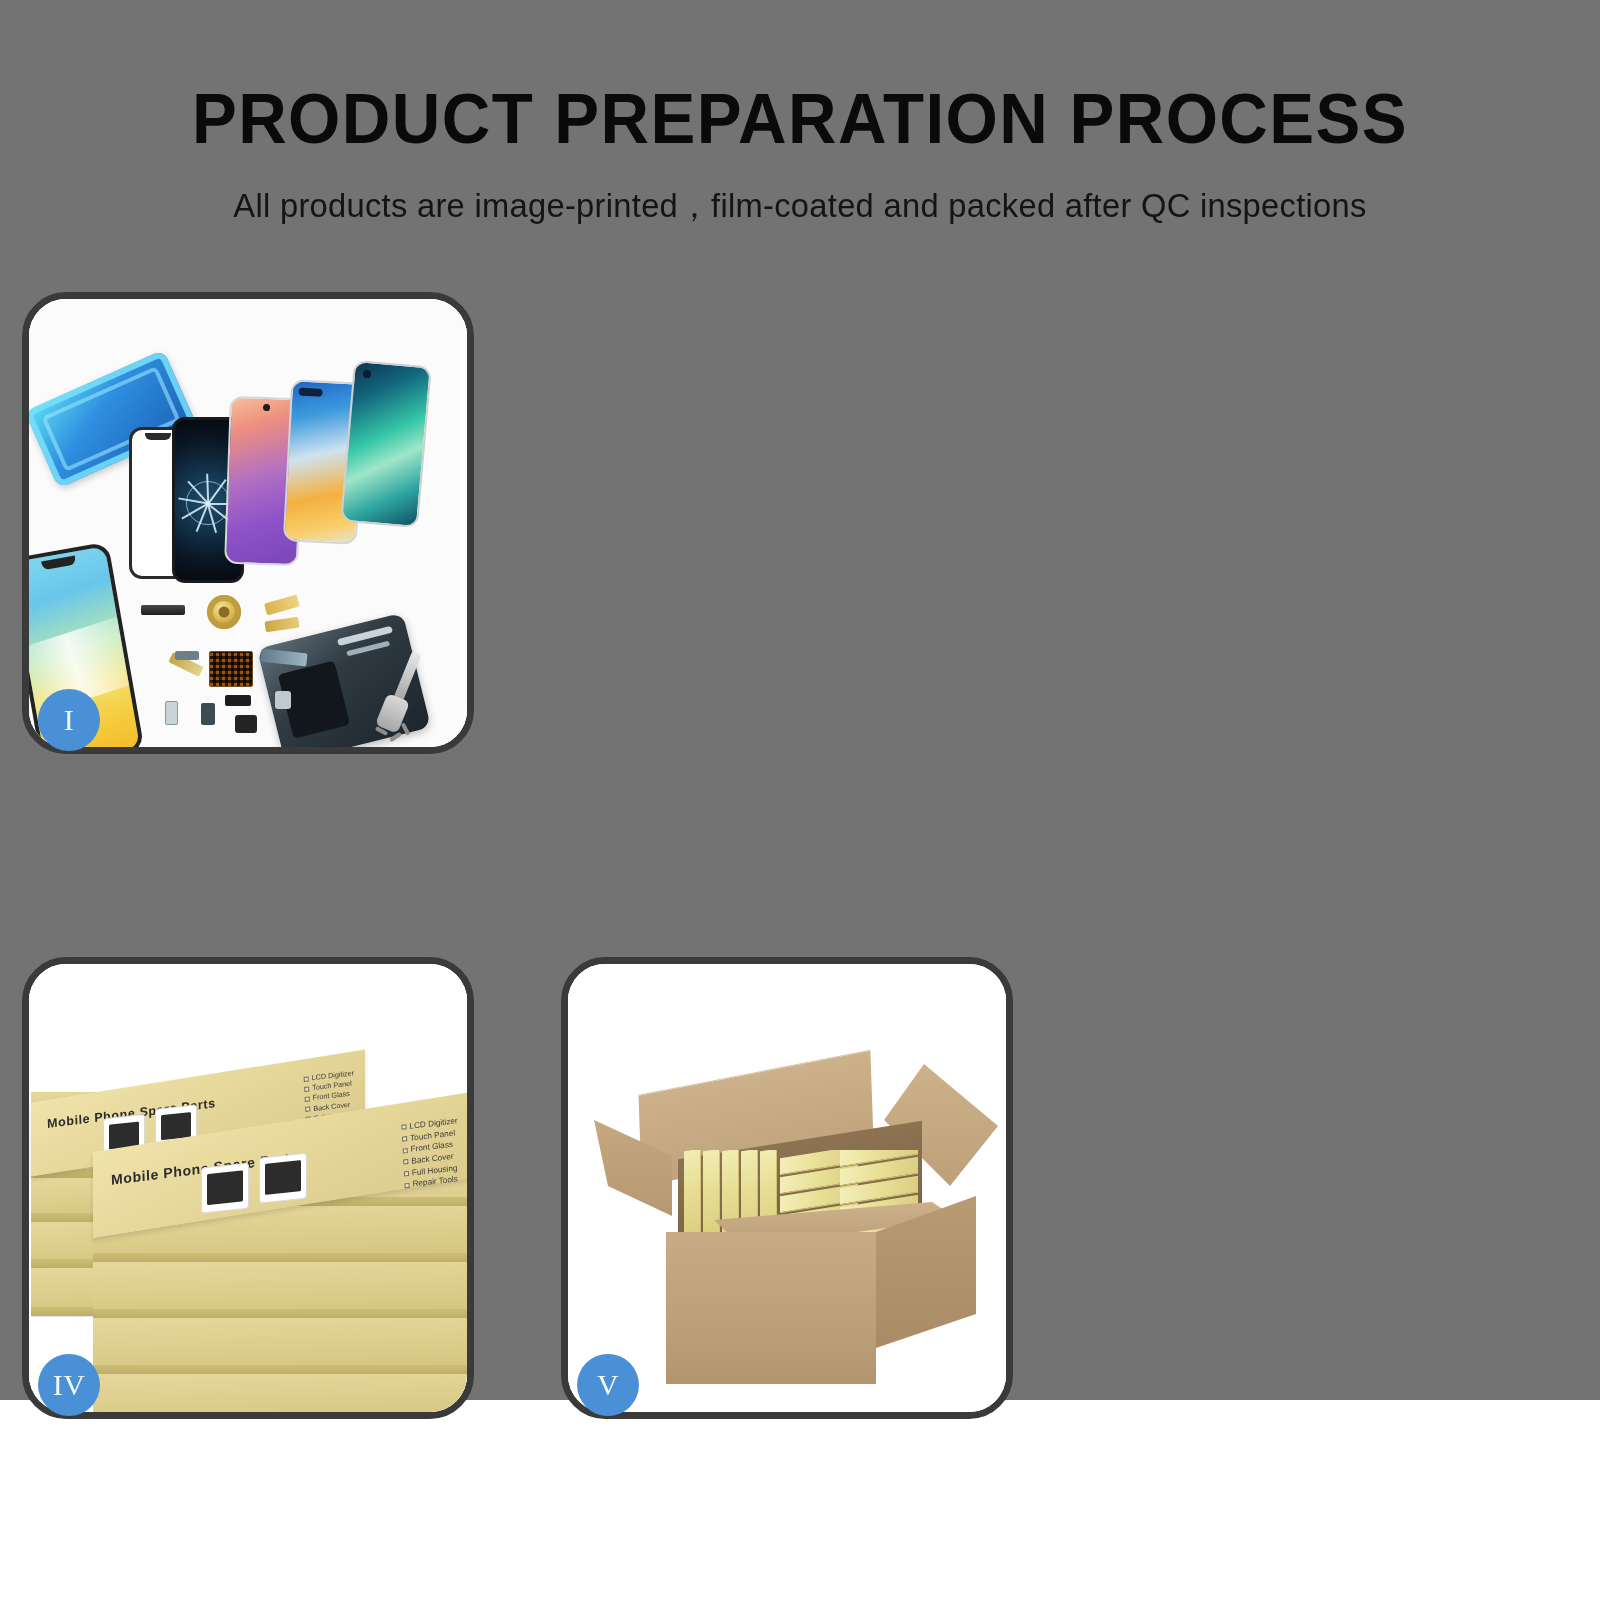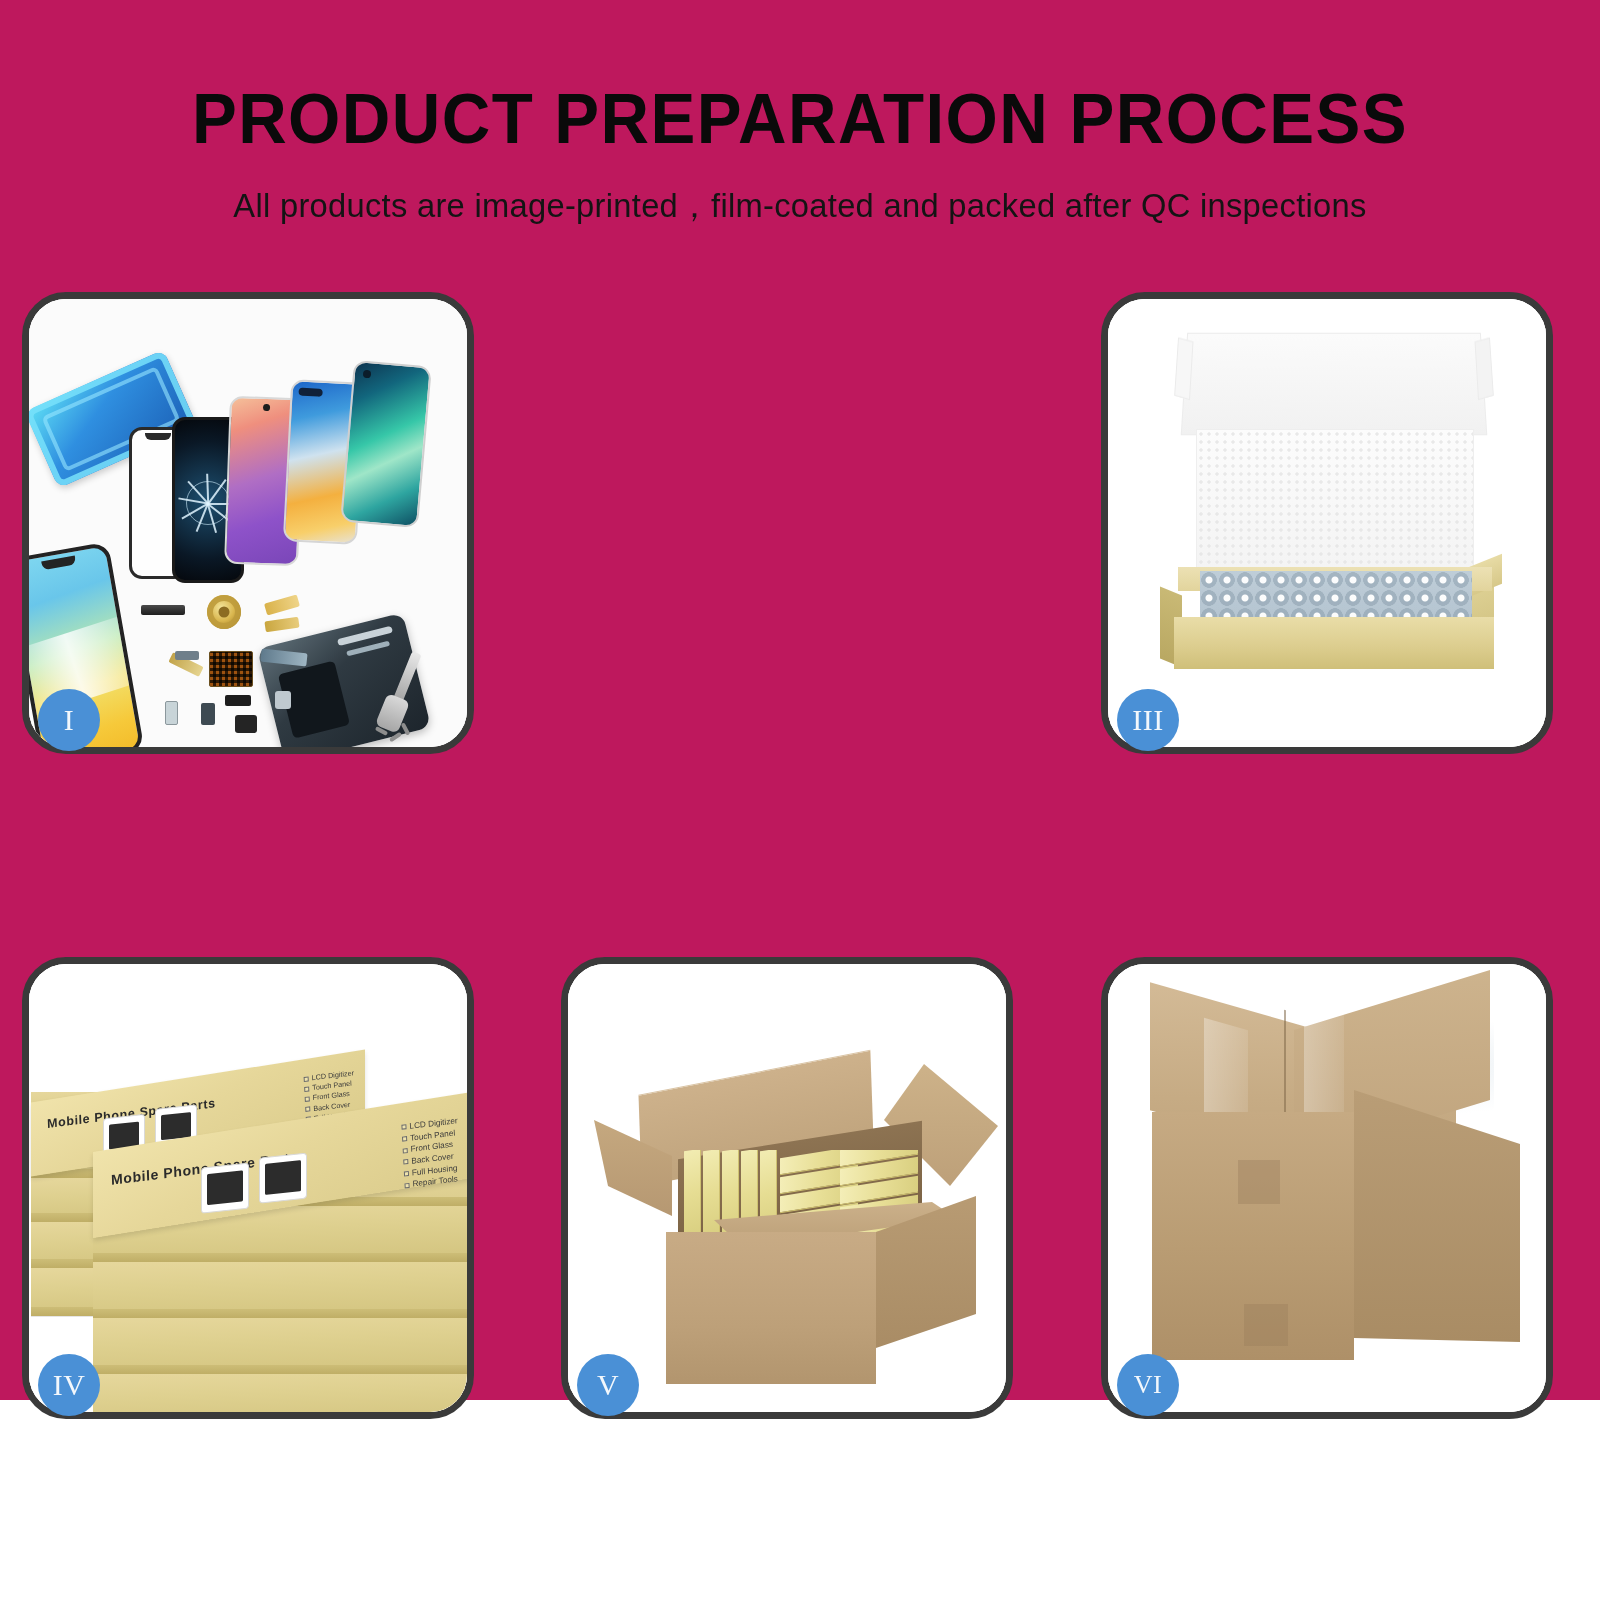--- a/index.html
+++ b/index.html
@@ -2,21 +2,21 @@
 <html><head>
 <meta charset="utf-8">
 <style>
   * { box-sizing: border-box; margin: 0; padding: 0; }
   html, body {
     width: 1600px; height: 1600px;
     background: #ffffff;
     font-family: "Liberation Sans", sans-serif;
     overflow: hidden;
   }
-  .page { position: relative; width: 1600px; height: 1400px; background:#be185d; }
+  .page { position: relative; width: 1600px; height: 1400px; background:#737373; }
 
   
   .header { position: absolute; left: 0; top: 0; width: 1600px; text-align: center; }
   .title {
     font-family: "Liberation Sans", sans-serif;
     font-weight: 700;
     font-size: 70px;
     letter-spacing: 1.5px;
     color: #0a0a0a;
     line-height: 1;
@@ -527,35 +527,20 @@
             <i style="left:0;  top:2px;  transform:rotate(28deg)"></i>
             <i style="left:14px;top:8px;  transform:rotate(-34deg)"></i>
             <i style="left:24px;top:0;    transform:rotate(62deg)"></i>
           </div>
         </div>
       </div>
       <div class="badge">I</div>
     </div>
 
 
-    <div class="panel p3">
-      <div class="panel-inner">
-        <div class="scene3">
-          <div class="lidback"></div>
-          <div class="foam"></div>
-          <div class="boxsideL"></div>
-          <div class="boxsideR"></div>
-          <div class="boxflapR"></div>
-          <div class="boxlip"></div>
-          <div class="bubbletray"></div>
-          <div class="boxbodyfront"></div>
-        </div>
-      </div>
-      <div class="badge">III</div>
-    </div>
 
     <div class="panel p4">
       <div class="panel-inner">
         <div class="scene4">
           <div class="stack">
 
             <div class="gbox" style="left:2px;  top:128px; width:176px; height:42px;">
                 <span class="edge"></span>
               </div>
             <div class="gbox" style="left:2px;  top:170px; width:176px; height:44px;">
@@ -685,32 +670,15 @@
           <div class="k-flapleft"></div>
           <div class="k-rim"></div>
           <div class="k-flapfront"></div>
           <div class="k-side"></div>
           <div class="k-front"></div>
         </div>
       </div>
       <div class="badge">V</div>
     </div>
 
-    <div class="panel p6">
-      <div class="panel-inner">
-        <div class="scene6">
-          <div class="s-shadow"></div>
-          <div class="s-top"></div>
-          <div class="s-top2"></div>
-          <div class="s-seam"></div>
-          <div class="s-tape"></div>
-          <div class="s-tape2"></div>
-          <div class="s-right"></div>
-          <div class="s-front"></div>
-          <div class="s-tab1"></div>
-          <div class="s-tab2"></div>
-        </div>
-      </div>
-      <div class="badge wide">VI</div>
-    </div>
 
   </div>
 </div>
 
 </body></html>

